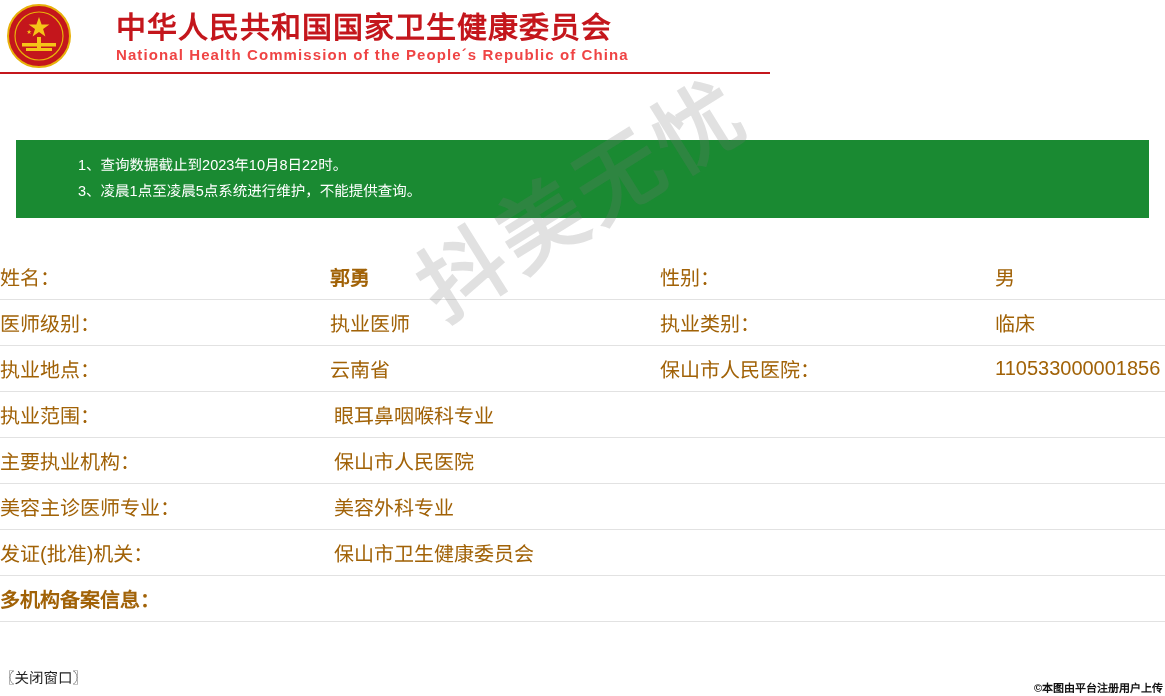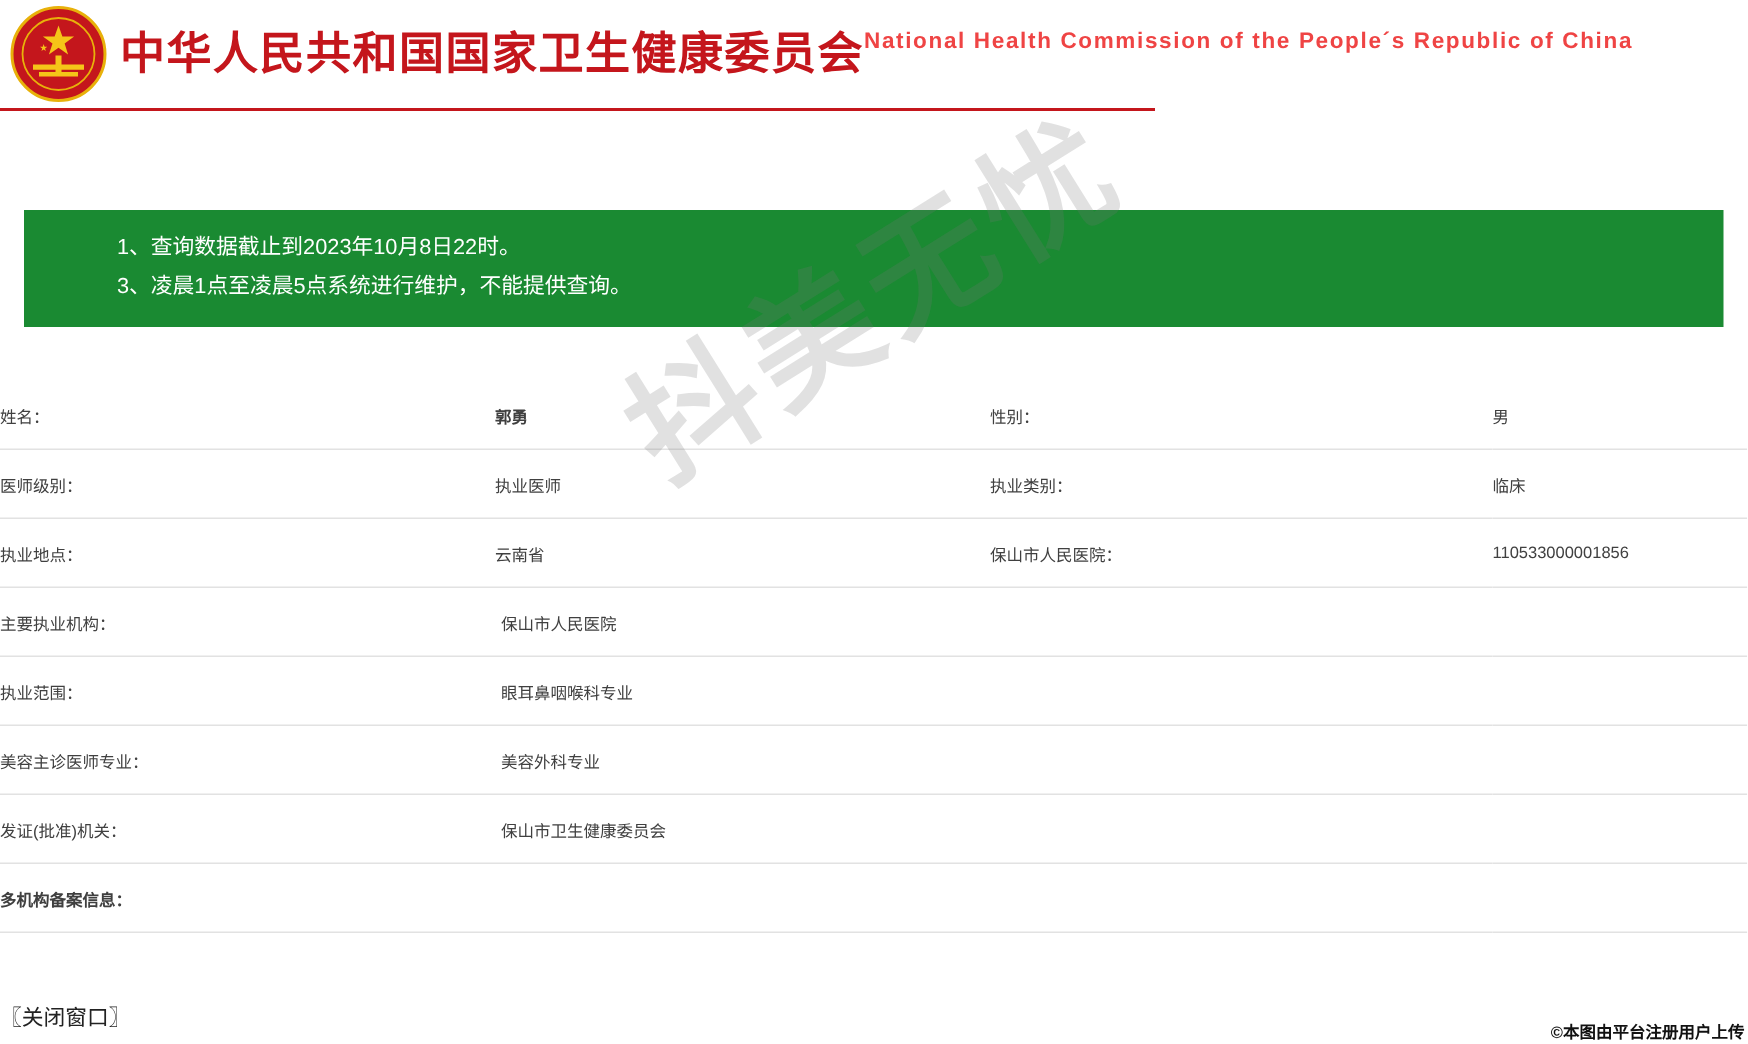--- a/index.html
+++ b/index.html
@@ -32,23 +32,24 @@
     width: 66px;
     height: 66px;
     margin-left: 6px;
     margin-right: 8px;
     flex: 0 0 auto;
     position: relative;
   }
   .emblem svg { display: block; }
   .header-text {
     display: flex;
-    flex-direction: row;
+    flex-direction: column;
     justify-content: center;
     padding-top: 2px;
+    margin-left: 36px;
   }
   .header-cn {
     color: #c4161c;
     font-size: 30px;
     font-weight: bold;
     letter-spacing: 1px;
     line-height: 36px;
     white-space: nowrap;
   }
   .header-en {
@@ -85,22 +86,22 @@
     top: 254px;
     width: 1165px;
   }
   table.info {
     border-collapse: collapse;
     width: 1165px;
     table-layout: fixed;
   }
   table.info td {
     border-bottom: 1px solid #e2e2e2;
-    font-size: 11px;
-    color: #404040;
+    font-size: 20px;
+    color: #a16207;
     height: 45px;
     padding: 0;
     vertical-align: middle;
     background: #ffffff;
   }
   td.label {
     padding-left: 14px;
     color: #1d1d1d;
     font-weight: normal;
   }
@@ -210,26 +211,26 @@
           <td class="label">执业类别：</td>
           <td class="value">临床</td>
         </tr>
         <tr>
           <td class="label">执业地点：</td>
           <td class="value">云南省</td>
           <td class="label">保山市人民医院：</td>
           <td class="value">110533000001856</td>
         </tr>
         <tr class="row-full">
+          <td class="label">执业范围：</td>
+          <td class="value value-wide" colspan="3">眼耳鼻咽喉科专业</td>
+        </tr>
+        <tr class="row-full">
           <td class="label">主要执业机构：</td>
           <td class="value value-wide" colspan="3">保山市人民医院</td>
-        </tr>
-        <tr class="row-full">
-          <td class="label">执业范围：</td>
-          <td class="value value-wide" colspan="3">眼耳鼻咽喉科专业</td>
         </tr>
         <tr class="row-full">
           <td class="label">美容主诊医师专业：</td>
           <td class="value value-wide" colspan="3">美容外科专业</td>
         </tr>
         <tr class="row-full">
           <td class="label">发证(批准)机关：</td>
           <td class="value value-wide" colspan="3">保山市卫生健康委员会</td>
         </tr>
         <tr class="multi-row">

